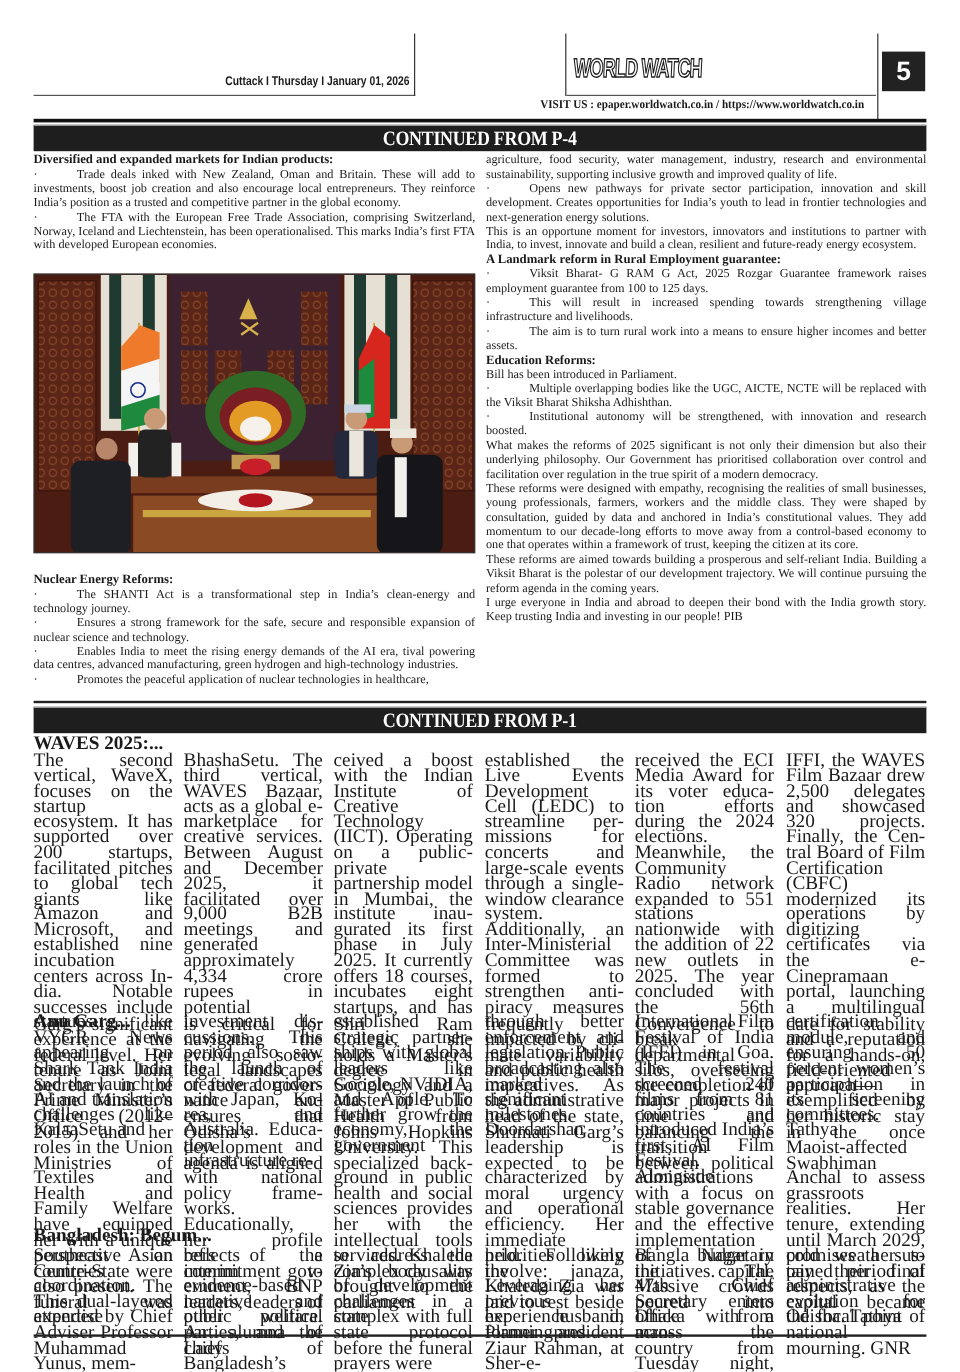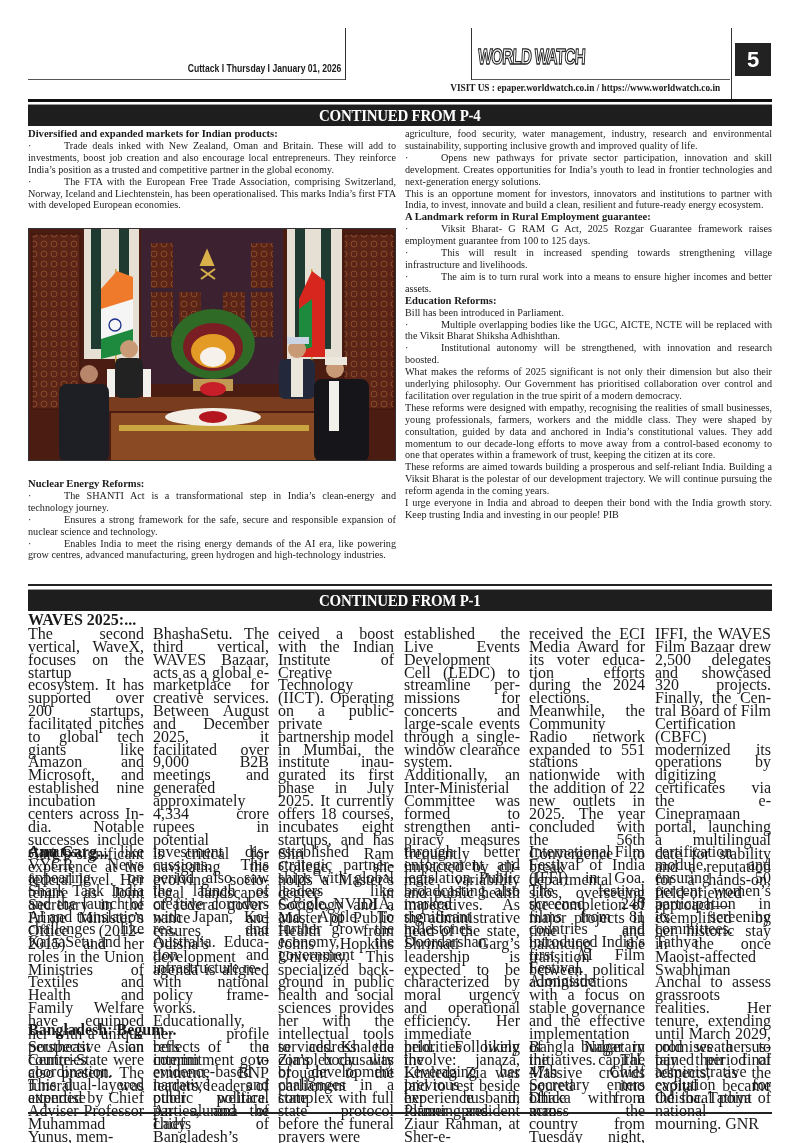--- a/index.html
+++ b/index.html
@@ -124,21 +124,22 @@
     <rect x="296" y="128" width="22" height="8" fill="#ece7dc"></rect>
     <rect x="285" y="150" width="55" height="83" rx="8" fill="#16161a"></rect>
     <rect x="300" y="152" width="10" height="50" fill="#f2f0ea"></rect>
   </svg>
 </div>
 
 <div class="col" style="left:28px; top:478px; width:368px;">
   <p class="hd">Nuclear Energy Reforms:</p>
   <p class="bl"><span class="dot">·</span><span>The SHANTI Act is a transformational step in India’s clean-energy and technology journey.</span></p>
   <p class="bl"><span class="dot">·</span><span>Ensures a strong framework for the safe, secure and responsible expansion of nuclear science and technology.</span></p>
-  <p class="bl"><span class="dot">·</span><span>Enables India to meet the rising energy demands of the AI era, like powering grow centres, advanced manufacturing, green hydrogen and high-technology industries.</span></p>
+  <p class="bl"><span class="dot">·</span><span>Enables India to meet the rising energy demands of the AI era, tival powering data centres, advanced manufacturing, green hydrogen and high-technology industries.</span></p>
+  <p class="bl"><span class="dot">·</span><span>Promotes the peaceful application of nuclear technologies in healthcare,</span></p>
 </div>
 
 <div class="col" style="left:405px; top:128px; width:367px;">
   <p>agriculture, food security, water management, industry, research and environmental sustainability, supporting inclusive growth and improved quality of life.</p>
   <p class="bl"><span class="dot">·</span><span>Opens new pathways for private sector participation, innovation and skill development. Creates opportunities for India’s youth to lead in frontier technologies and next-generation energy solutions.</span></p>
   <p>This is an opportune moment for investors, innovators and institutions to partner with India, to invest, innovate and build a clean, resilient and future-ready energy ecosystem.</p>
   <p class="hd"> A Landmark reform in Rural Employment guarantee:</p>
   <p class="bl"><span class="dot">·</span><span>Viksit Bharat- G RAM G Act, 2025 Rozgar Guarantee framework raises employment guarantee from 100 to 125 days.</span></p>
   <p class="bl"><span class="dot">·</span><span>This will result in increased spending towards strengthening village infrastructure and livelihoods.</span></p>
   <p class="bl"><span class="dot">·</span><span>The aim is to turn rural work into a means to ensure higher incomes and better assets.</span></p>

